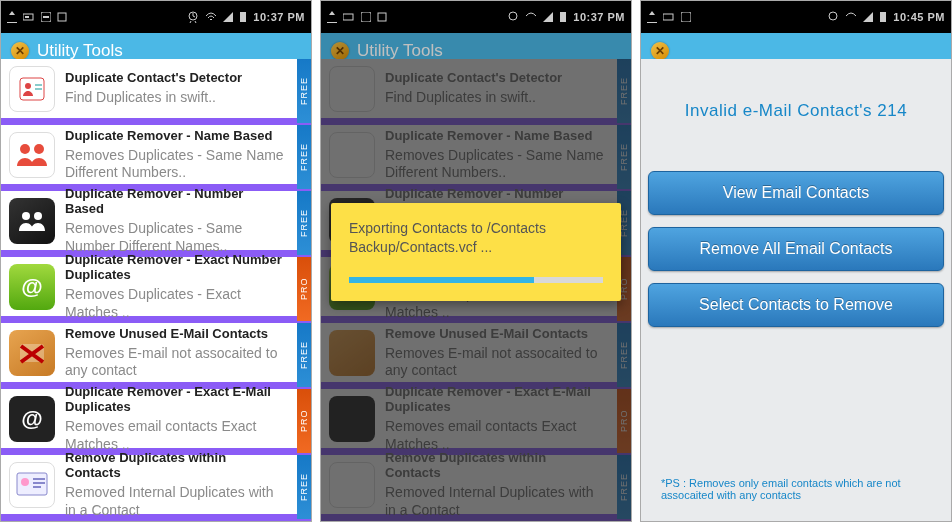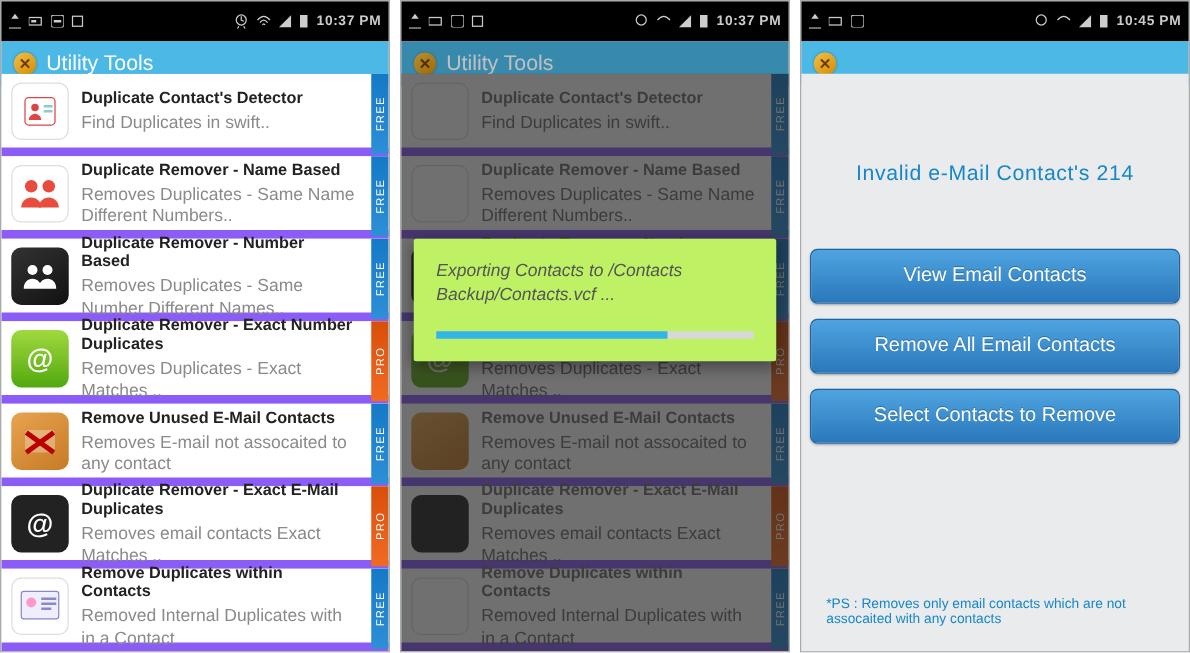--- a/index.html
+++ b/index.html
@@ -104,26 +104,25 @@
   .ic7 { background: #fff; border:1px solid #ddd; }
   
   .overlay {
     position: absolute;
     top: 58px; left: 0; right: 0; bottom: 0;
     background: rgba(40,40,40,0.55);
   }
   .dialog {
     position: absolute;
     left: 10px; right: 10px;
-    top: 190px;
-    background: #bef264;
+    top: 202px;
+    background: #fde047;
     border-radius: 2px;
     padding: 16px 18px 18px;
     box-shadow: 0 4px 12px rgba(0,0,0,0.4);
-    font-style: italic;
   }
   .dialog .msg { font-size: 14px; color: #555; line-height: 1.35; }
   .progress {
     margin-top: 20px;
     height: 6px;
     background: #d8d8d8;
     position: relative;
   }
   .progress .bar {
     position: absolute; top: 0; left: 0; bottom: 0;
@@ -135,21 +134,21 @@
     position: absolute;
     top: 58px; left: 0; right: 0; bottom: 0;
     background: #e9ebed;
     padding: 0 20px;
     display: flex; flex-direction: column;
   }
   .headline {
     text-align: center;
     color: #1787c8;
     font-size: 17px;
-    margin-top: 70px;
+    margin-top: 42px;
     letter-spacing: 0.5px;
   }
   .btns { margin-top: 50px; display: flex; flex-direction: column; gap: 12px; align-items:center; }
   .bluebtn {
     width: 296px;
     padding: 12px 0;
     text-align: center;
     font-size: 16px;
     color: #fff;
     background: linear-gradient(#4fa4e0,#2a78bb);

